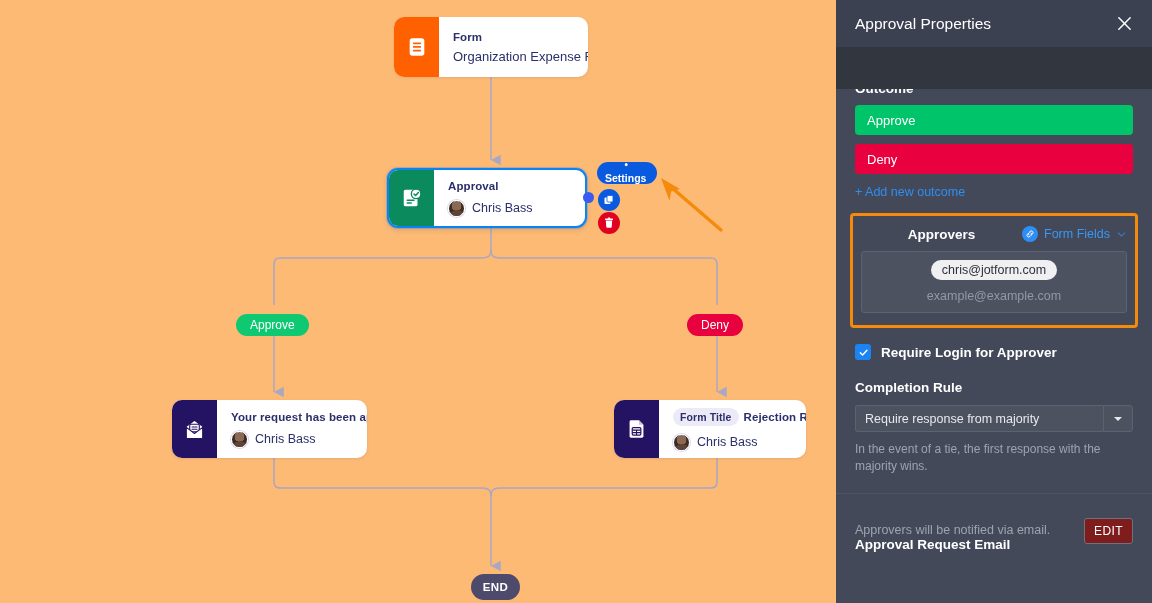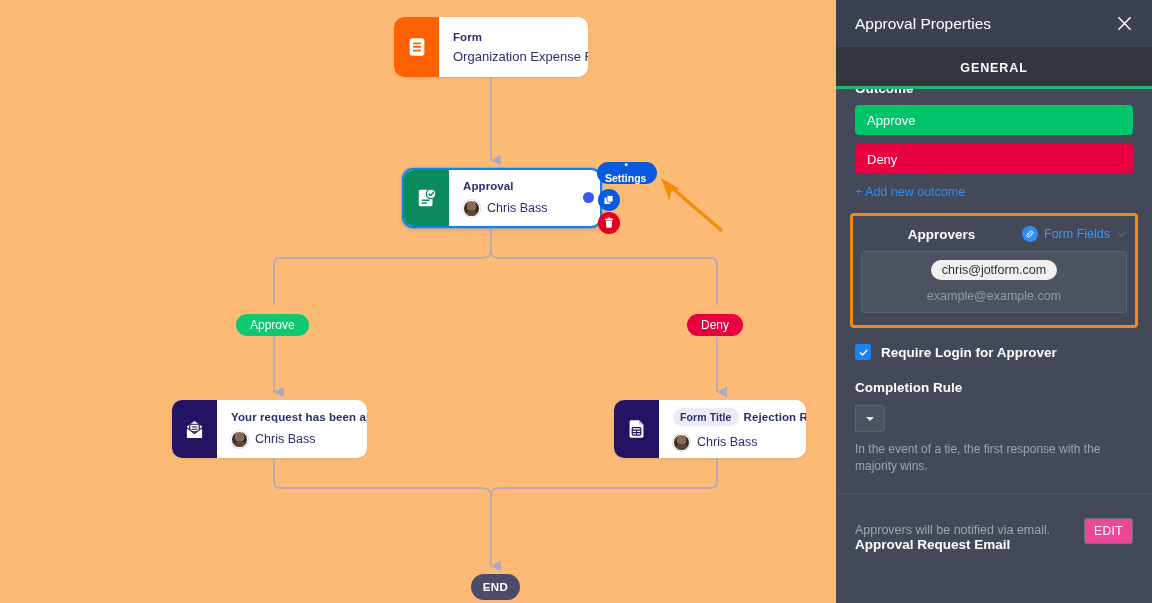--- a/index.html
+++ b/index.html
@@ -60,21 +60,21 @@
   .avatar::after{
     content:""; position:absolute; left:50%; top:62%; transform:translateX(-50%);
     width:15px; height:12px; border-radius:50% 50% 0 0; background:#5d4436;
   }
 
   
   #node-form { left: 394px; top: 17px; width: 194px; height: 60px; }
   #node-form .icon-col { background: #ff6100; }
   
   #node-approval {
-    left: 402px; top: 168px; width: 200px; height: 60px;
+    left: 387px; top: 168px; width: 200px; height: 60px;
     border: 2.5px solid #0a84f5;
     border-radius: 11px;
     box-shadow: 0 0 0 1px rgba(10,132,245,.25), 0 2px 5px rgba(60,60,110,.18);
   }
   #node-approval .icon-col { background: #0b8a5e; }
   
   #node-approved { left: 172px; top: 400px; width: 195px; height: 58px; }
   #node-approved .icon-col { background: #241262; }
   
   #node-reject { left: 614px; top: 400px; width: 192px; height: 58px; }
@@ -246,21 +246,21 @@
   }
 
   #divider { height: 1px; background: #4e5463; margin: 19px 0 0 0; }
 
   #email-sec { padding: 22px 19px 0 19px; display: flex; align-items: flex-start; }
   #email-texts { flex: 1 1 auto; }
   #email-title { font-size: 13.5px; font-weight: bold; color: #ffffff; }
   #email-sub { margin-top: 7px; font-size: 12.5px; color: #9da3af; }
   #btn-edit {
     width: 49px; height: 26px; border-radius: 3px;
-    background: #ec4899; border: 1px solid #6b7283;
+    background: #7f1d1d; border: 1px solid #6b7283;
     color: #ffffff; font-size: 12px; letter-spacing: .4px;
     display: flex; align-items: center; justify-content: center;
     margin-top: 2px;
   }
 </style>
 </head>
 <body>
 
 <div id="app">
 
@@ -406,21 +406,20 @@
       <div id="panel-title">Approval Properties</div>
       <div id="btn-close">
         <svg width="17" height="17" viewBox="0 0 24 24">
             <line x1="4" y1="4" x2="20" y2="20" stroke="#fff" stroke-width="2.1" stroke-linecap="round"></line>
             <line x1="20" y1="4" x2="4" y2="20" stroke="#fff" stroke-width="2.1" stroke-linecap="round"></line>
           </svg>
       </div>
     </div>
 
     <div id="panel-tabs">
-      <div class="tab active">GENERAL</div>
     </div>
 
     <div id="panel-scroll">
 
       <div class="sec">
         <div class="sec-label" id="outcome-label">Outcome</div>
         <div class="outcome-btn" id="oc-approve">Approve</div>
         <div class="outcome-btn" id="oc-deny">Deny</div>
         <div id="add-outcome">+ Add new outcome</div>
       </div>
@@ -452,20 +451,21 @@
           <span class="checkbox">
             <svg width="11" height="11" viewBox="0 0 24 24">
                 <path d="M5 12.5 L10 17.5 L19.5 7" fill="none" stroke="#fff" stroke-width="3" stroke-linecap="round" stroke-linejoin="round"></path>
               </svg>
           </span>
           <span id="req-login-label">Require Login for Approver</span>
         </div>
 
         <div class="sec-label" id="completion-label">Completion Rule</div>
         <div id="select-row">
+          <div id="select-value">Require response from majority</div>
           <div id="select-caret">
             <svg width="12" height="12" viewBox="0 0 24 24">
                 <path d="M4 8 L12 16 L20 8 Z" fill="#e7e9ee"></path>
               </svg>
           </div>
         </div>
         <div id="completion-help">In the event of a tie, the first response with the majority wins.</div>
       </div>
 
       <div id="divider"></div>

